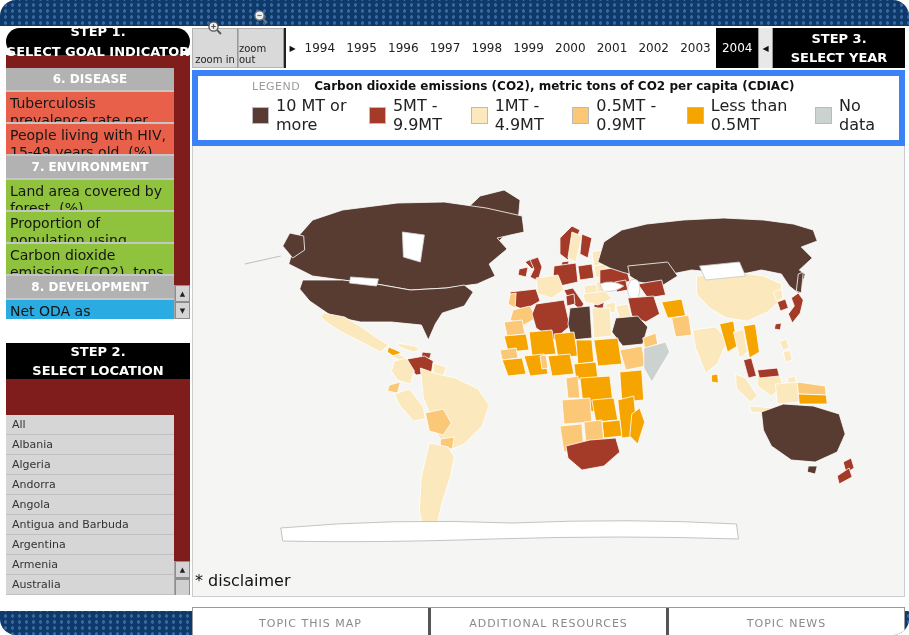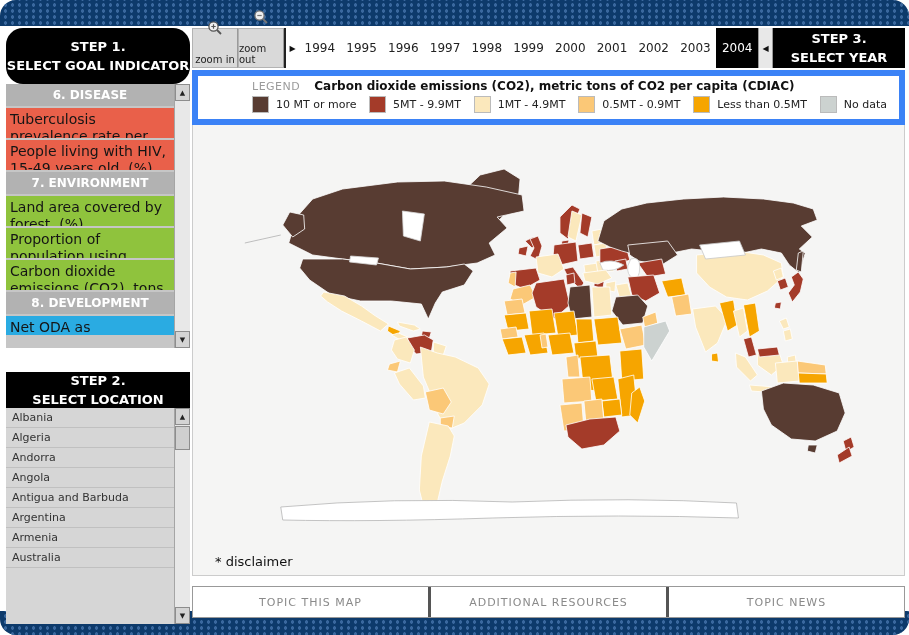--- a/index.html
+++ b/index.html
@@ -8,22 +8,22 @@
   .navbar{position:absolute;left:0;right:0;height:26px;background-color:#0d3a6b;
        background-image:radial-gradient(circle,#3a689e 1.6px,transparent 1.9px);
        background-size:7px 6px;background-position:2px 2px;}
   .navbar.top{top:0;}
   .navbar.bottom{bottom:0;height:24px;}
 
   
   .left-col{position:absolute;left:6px;top:28px;width:184px;}
   .black-hd{background:#000;color:#fff;font-weight:bold;font-size:13px;line-height:1.5;
             display:flex;flex-direction:column;align-items:center;justify-content:center;}
-  .step1-hd{height:56px;border-radius:17px;}
-  .panel{display:flex;background:#7dd3fc;overflow:hidden;}
+  .step1-hd{height:27px;border-radius:17px;}
+  .panel{display:flex;background:#7f1d1d;overflow:hidden;align-items:flex-end;}
   .ind-panel{height:264px;}
   .ind-list{flex:1;display:flex;flex-direction:column;background:#c6c6c6;}
   .ind-header{background:#b2b2b2;color:#fff;font-weight:bold;font-size:12px;text-align:center;
               padding:4px 0;margin-bottom:2px;flex:0 0 auto;}
   .ind-item{font-size:14px;line-height:1.22;color:#151515;padding:3px 4px;margin-bottom:2px;
             height:24px;overflow:hidden;flex:0 0 auto;cursor:pointer;}
   .ind-item:last-child{height:13px;margin-bottom:0;}
   
   .sb{width:15px;background:#dedede;border-left:1px solid #a5a5a5;display:flex;flex-direction:column;}
   .sb-btn{height:15px;flex:0 0 auto;background:#d4d4d4;border:1px solid #8d8d8d;font-size:7px;color:#222;
@@ -54,25 +54,25 @@
   .year.sel{background:#000;color:#fff;}
   .step3-hd{width:132px;flex:0 0 auto;height:40px;}
 
   .legend{margin-top:2px;border:6px solid #3b82f6;background:#fff;padding-left:46px;}
   .lg-r1{display:flex;align-items:center;gap:14px;padding:3px 8px 0;}
   .lg-label{font-size:11px;color:#9b9b9b;letter-spacing:.5px;}
   .lg-title{font-size:12px;font-weight:bold;color:#111;}
   .lg-r2{display:flex;justify-content:space-between;align-items:center;padding:3px 12px 6px 8px;}
   .lg-item{display:flex;align-items:center;gap:7px;}
   .sw{width:15px;height:15px;border:1px solid #bbb;flex:0 0 auto;}
-  .lg-txt{font-size:11px;color:#222;}
+  .lg-txt{font-size:16px;color:#222;}
 
   .map{position:relative;height:450px;background:#f5f5f4;border:1px solid #ccc;border-top:none;}
   .map svg{width:100%;height:100%;display:block;}
-  .disclaimer{position:absolute;left:22px;bottom:6px;font-size:13px;color:#111;cursor:pointer;}
+  .disclaimer{position:absolute;left:2px;bottom:6px;font-size:16px;color:#111;cursor:pointer;}
 
   .footer{display:flex;height:30px;margin-top:10px;border:1px solid #999;background:#fff;}
   .fbtn{flex:1;display:flex;align-items:center;justify-content:center;font-size:11px;color:#8a8a8a;
         letter-spacing:1px;cursor:pointer;}
   .fbtn + .fbtn{border-left:3px solid #555;}
 </style>
 </head>
 <body>
 
 <div class="app">
@@ -102,20 +102,21 @@
         <div class="sb-btn">▼</div>
       </div>
     </div>
     <div class="spacer24"></div>
     <div class="black-hd step2-hd">
       <span>STEP 2.</span>
       <span>SELECT LOCATION</span>
     </div>
     <div class="panel loc-panel">
       <div class="loc-list">
+          <div class="loc-item">All</div>
           <div class="loc-item">Albania</div>
           <div class="loc-item">Algeria</div>
           <div class="loc-item">Andorra</div>
           <div class="loc-item">Angola</div>
           <div class="loc-item">Antigua and Barbuda</div>
           <div class="loc-item">Argentina</div>
           <div class="loc-item">Armenia</div>
           <div class="loc-item">Australia</div>
         </div>
       <div class="sb">

